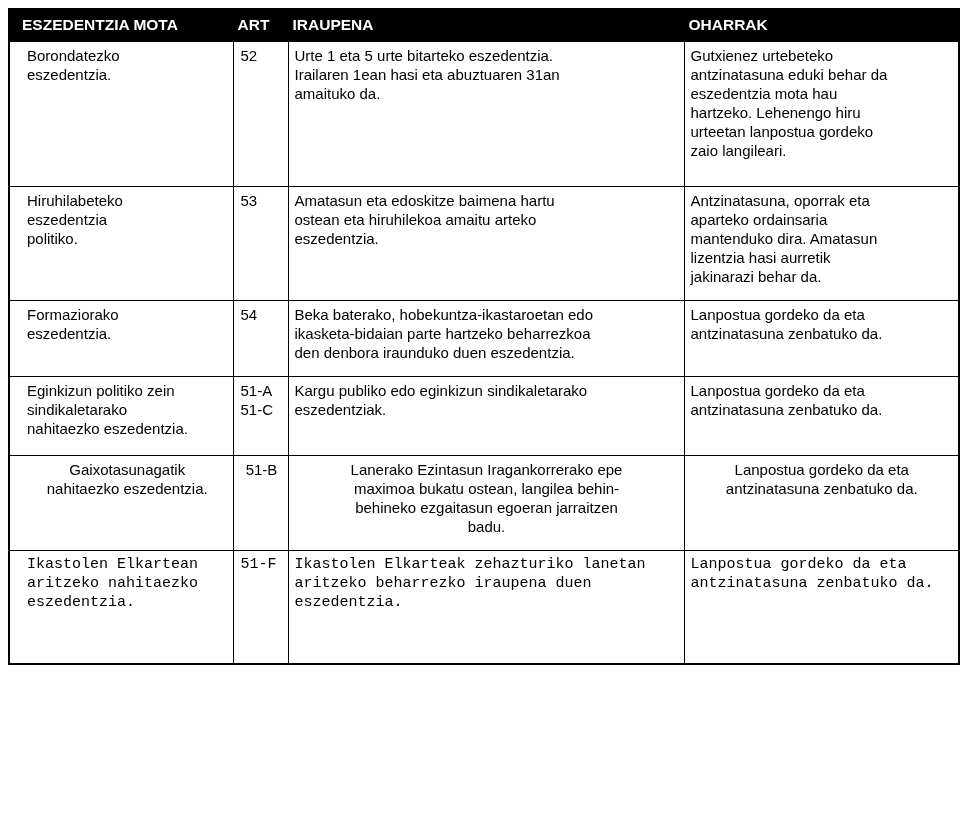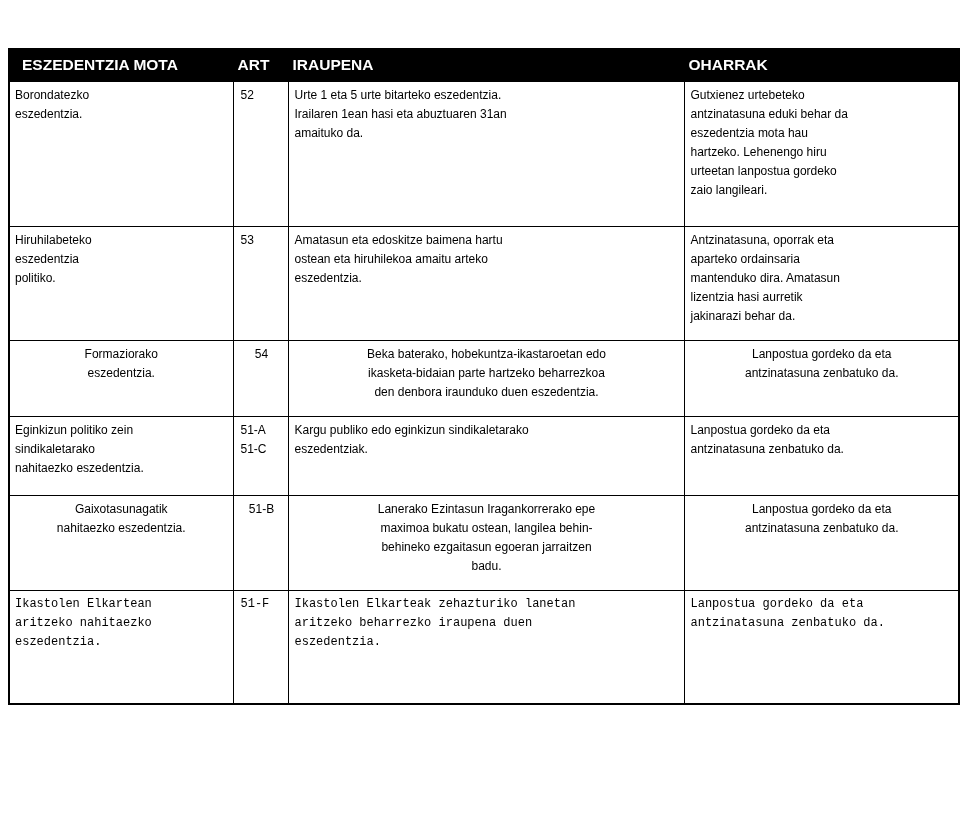--- a/index.html
+++ b/index.html
@@ -10,21 +10,20 @@
     font-family: "Liberation Sans", sans-serif;
   }
   .doc {
     padding: 8px;
   }
   table.exc {
     border-collapse: collapse;
     table-layout: fixed;
     width: 950px;
     border: 2px solid #000000;
-    margin-top: 40px;
   }
   table.exc col.c-mota { width: 224px; }
   table.exc col.c-art  { width: 55px;  }
   table.exc col.c-irau { width: 396px; }
   table.exc col.c-ohar { width: 275px; }
 
   table.exc th {
     background: #000000;
     color: #ffffff;
     font-weight: bold;
@@ -35,35 +34,35 @@
     padding: 2px 4px;
     border: 1px solid #000000;
   }
   table.exc th.h-mota {
     text-align: left;
     padding-left: 12px;
   }
   table.exc td {
     border: 1px solid #000000;
     vertical-align: top;
-    font-size: 12px;
+    font-size: 15px;
     line-height: 19px;
     color: #000000;
-    padding: 4px 5px 4px 5px;
+    padding: 4px 5px 4px 17px;
     white-space: pre-line;
     overflow: hidden;
   }
   table.exc td.td-art { padding-left: 7px; }
   table.exc td.td-irau { padding-left: 6px; }
   table.exc td.td-ohar { padding-left: 6px; }
 
   tr.r0 td { height: 145px; }
   tr.r1 td { height: 114px; }
   tr.r2 td { height: 76px; }
-  tr.r3 td { height: 76px; text-align: center; }
+  tr.r3 td { height: 76px; }
   tr.r4 td { height: 79px; }
   tr.r5 td { height: 95px; text-align: center; }
   tr.r6 td { height: 94px; }
   tr.r7 td { height: 114px; font-family: Liberation Mono, monospace; }
 </style>
 </head>
 <body>
 
 <div class="doc">
   <table class="exc">

